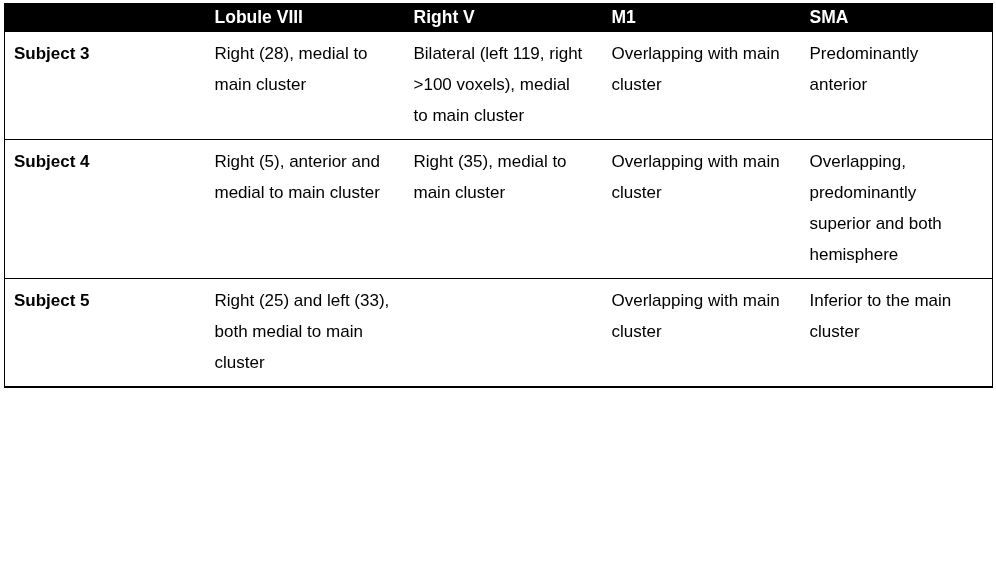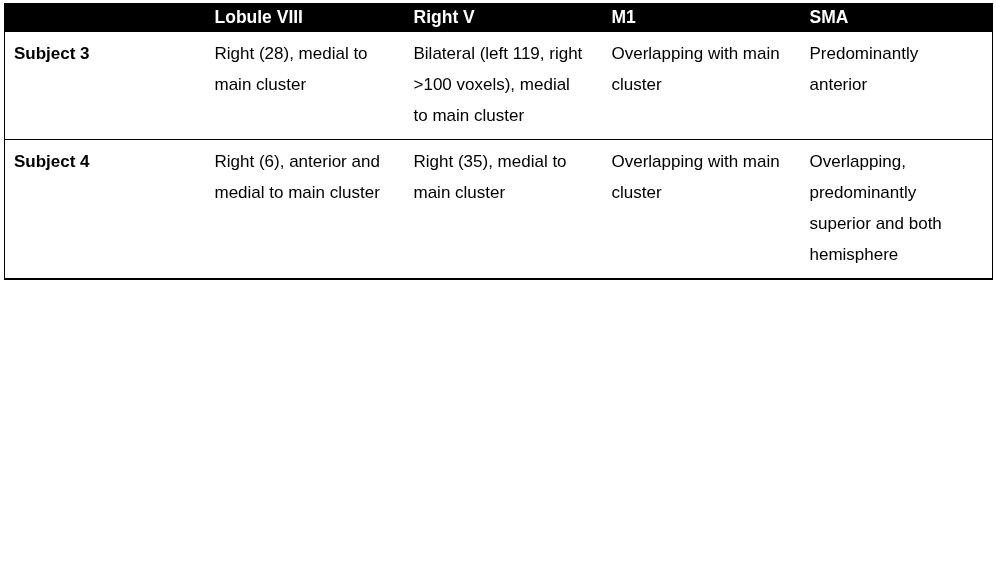--- a/index.html
+++ b/index.html
@@ -118,23 +118,30 @@
       <tr>
         <td class="subject-cell">Subject 3</td>
         <td>Right (28), medial to main cluster</td>
         <td>Bilateral (left 119, right &gt;100 voxels), medial to main cluster</td>
         <td>Overlapping with main cluster</td>
         <td>Predominantly anterior</td>
       </tr>
 
       <tr>
         <td class="subject-cell">Subject 4</td>
-        <td>Right (6), anterior and medial to main cluster</td>
+        <td>Right (5), anterior and medial to main cluster</td>
         <td>Right (35), medial to main cluster</td>
         <td>Overlapping with main cluster</td>
         <td>Overlapping, predominantly superior and both hemisphere</td>
       </tr>
 
+      <tr>
+        <td class="subject-cell">Subject 5</td>
+        <td>Right (25) and left (33), both medial to main cluster</td>
+        <td class="empty-cell"></td>
+        <td>Overlapping with main cluster</td>
+        <td>Inferior to the main cluster</td>
+      </tr>
 
     </tbody>
   </table>
 
 </div>
 
 </body></html>

